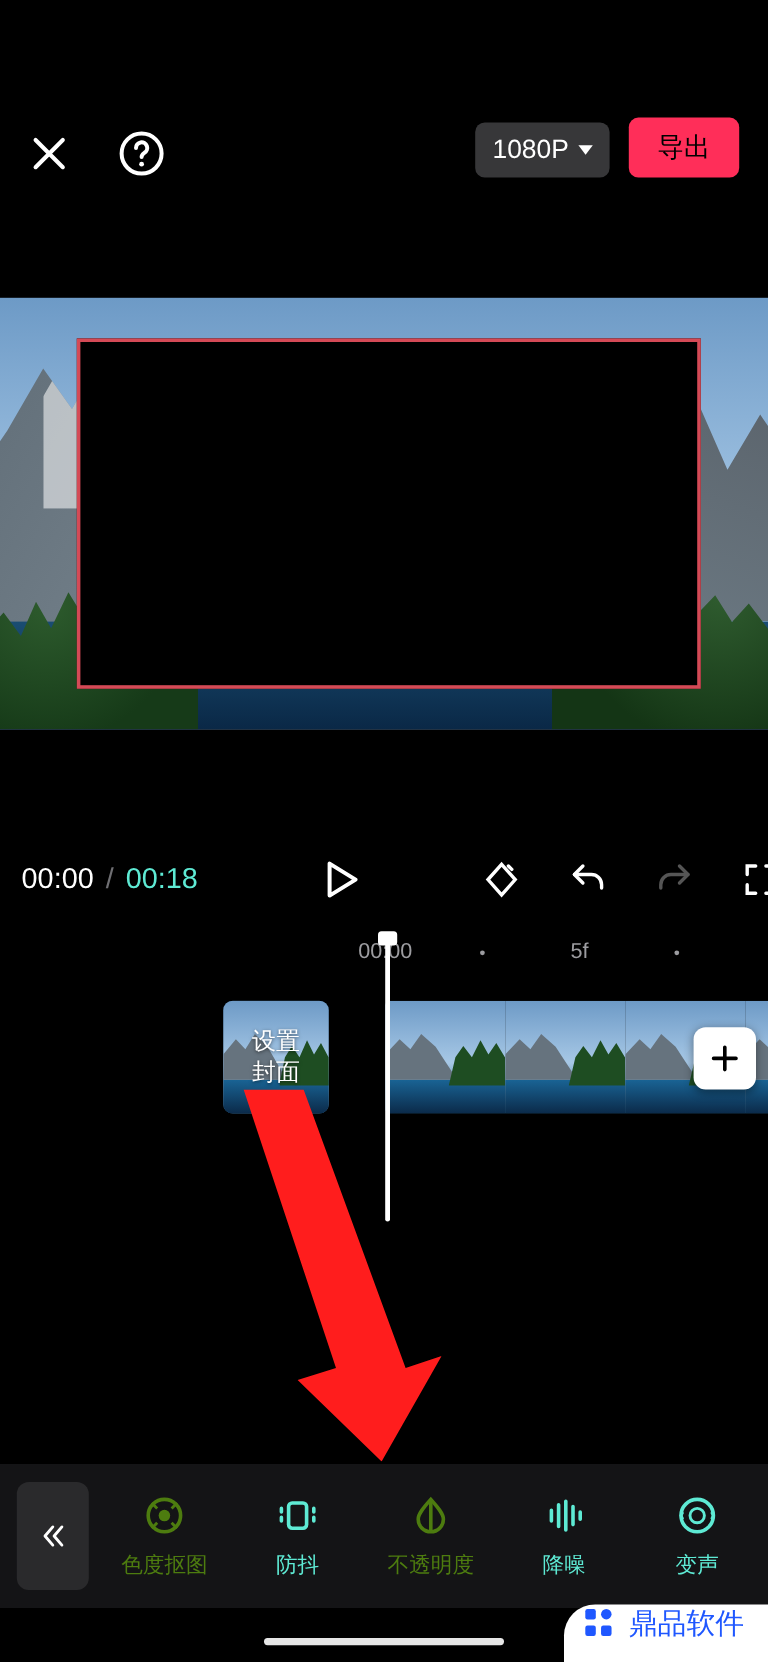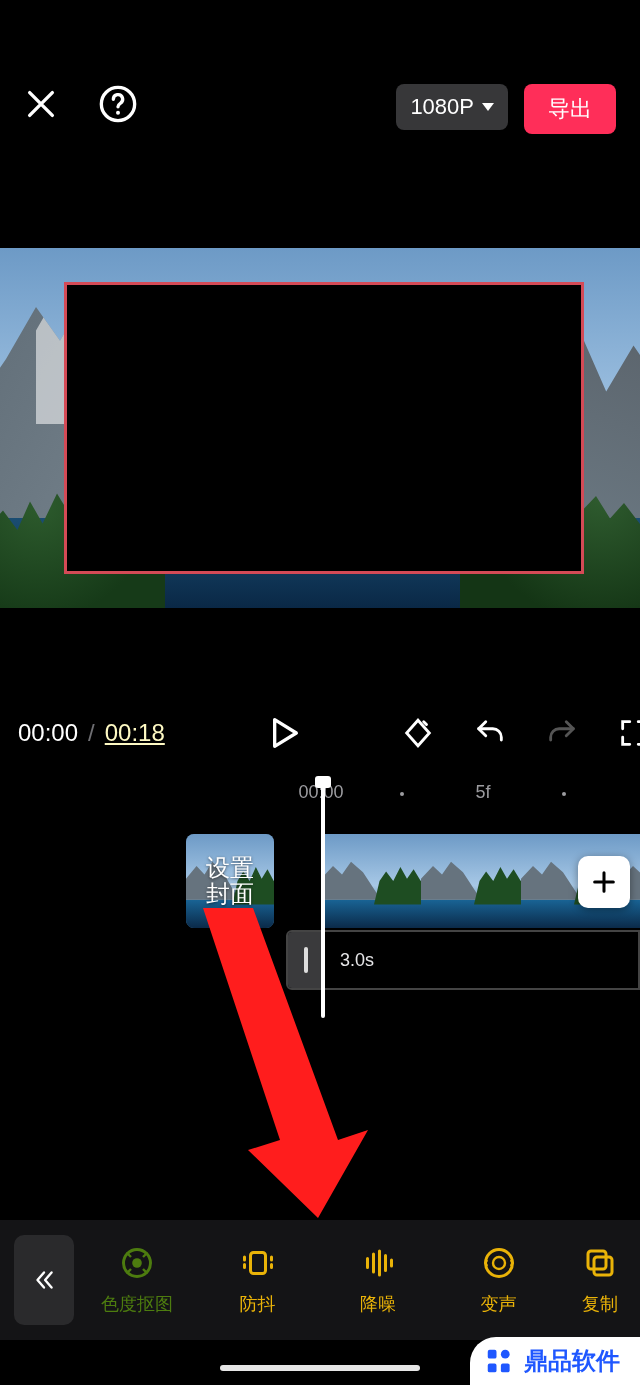--- a/index.html
+++ b/index.html
@@ -1,68 +1,68 @@
 <!DOCTYPE html>
 <html><head>
 <meta charset="utf-8">
 <style>
   * { margin: 0; padding: 0; box-sizing: border-box; -webkit-tap-highlight-color: transparent; }
   html, body { width: 640px; height: 1385px; background: #000; color: #fff; font-family: -apple-system, "PingFang SC", "Helvetica Neue", Arial, sans-serif; overflow: hidden; position: relative; }
   body { user-select: none; }
 
   
-  .header { position: absolute; top: 84px; left: 0; right: 0; height: 64px; display: flex; align-items: flex-start; padding: 0 24px; }
+  .header { position: absolute; top: 84px; left: 0; right: 0; height: 64px; display: flex; align-items: flex-end; padding: 0 24px; }
   .hdr-left { display: flex; align-items: center; gap: 40px; }
   .hdr-spacer { flex: 1; }
   .icon-btn { color: #fff; cursor: pointer; display: flex; align-items: center; justify-content: center; }
   .close-x svg { width: 34px; height: 34px; }
   .help-q { width: 40px; height: 40px; }
   .help-q svg { width: 40px; height: 40px; }
   .res-pill { background: #373739; color: #fff; border-radius: 8px; padding: 10px 14px; font-size: 22px; display: flex; align-items: center; gap: 8px; cursor: pointer; font-weight: 500; }
   .res-pill .caret { width: 0; height: 0; border-left: 6px solid transparent; border-right: 6px solid transparent; border-top: 8px solid #fff; }
-  .export-btn { background: #ff2e59; color: #ffffff; border-radius: 8px; padding: 10px 24px; font-size: 22px; margin-left: 16px; cursor: pointer; font-weight: 500; }
+  .export-btn { background: #ff2e59; color: #000000; border-radius: 8px; padding: 10px 24px; font-size: 22px; margin-left: 16px; cursor: pointer; font-weight: 500; }
 
   
   .preview-wrap { position: absolute; top: 248px; left: 0; width: 640px; height: 360px; overflow: hidden; background: #000; }
   .bg-sky { position: absolute; inset: 0; background: linear-gradient(#6d9ac6 0%, #a7c8e6 55%, #91b6da 100%); }
   .mountain-far { position: absolute; left: -30px; top: 20px; width: 300px; height: 260px; background: linear-gradient(120deg, #5f6c76 0%, #7d8a94 100%); clip-path: polygon(0 100%, 0 55%, 12% 35%, 22% 15%, 30% 28%, 40% 8%, 52% 30%, 62% 22%, 74% 42%, 100% 100%); }
   .mountain-far::after { content:""; position:absolute; top:0; left:22%; width:45%; height:60%; background: rgba(255,255,255,.55); clip-path: polygon(0 40%, 20% 10%, 35% 30%, 50% 0, 65% 25%, 80% 15%, 100% 40%, 100% 100%, 0 100%); }
   .mountain-right { position: absolute; right: -25px; top: 40px; width: 210px; height: 230px; background: linear-gradient(200deg,#586068 0%, #6c7a84 100%); clip-path: polygon(100% 100%, 100% 45%, 85% 25%, 72% 45%, 60% 20%, 48% 40%, 35% 30%, 20% 60%, 0 100%); }
   .trees-l { position:absolute; left:-15px; bottom:0; width:180px; height:130px; background: radial-gradient(circle at 30% 20%, #2d5b2d, #163a18 70%); clip-path: polygon(0 100%, 0 40%, 10% 25%, 18% 40%, 25% 18%, 32% 35%, 40% 12%, 48% 30%, 55% 20%, 62% 38%, 70% 22%, 78% 40%, 86% 25%, 94% 42%, 100% 30%, 100% 100%); }
   .trees-r { position:absolute; right:-20px; bottom:0; width:200px; height:140px; background: radial-gradient(circle at 70% 20%, #2f5c2f, #143515 70%); clip-path: polygon(0 100%, 0 35%, 8% 20%, 15% 35%, 22% 15%, 30% 30%, 38% 10%, 45% 28%, 52% 18%, 60% 32%, 68% 20%, 75% 36%, 82% 25%, 90% 40%, 100% 28%, 100% 100%); }
   .lake { position:absolute; left:0; right:0; bottom:0; height:90px; background: linear-gradient(#1a4d72,#0a2846); }
   .overlay-box { position:absolute; left:64px; right:56px; top:34px; bottom:34px; background:#000; border:3px solid #d44a56; }
 
   
   .transport { position: absolute; top: 700px; left: 0; right: 0; height: 66px; display: flex; align-items: center; padding: 0 18px; gap: 38px; }
   .time-group { font-size: 24px; display:flex; align-items:center; gap:10px; margin-right:auto; }
   .time-cur { color:#fff; }
   .time-sep { color:#6f6f73; }
-  .time-dur { color:#fef9c3;text-decoration:underline; }
+  .time-dur { color:#5eead4; }
   .t-btn { color:#fff; cursor:pointer; display:flex; align-items:center; justify-content:center; }
   .t-btn svg { width:34px; height:34px; }
   .t-btn.big svg { width:40px; height:40px; }
   .t-btn.disabled { color:#555; }
 
   
   .timeline { position:absolute; top:782px; left:0; right:0; height:420px; background:#000; }
   .ruler { position:relative; height:28px; color:#9c9ca0; font-size:18px; }
   .ruler span { position:absolute; top:0; transform:translateX(-50%); }
   .ruler .dot { width:4px; height:4px; border-radius:50%; background:#9c9ca0; top:10px; }
   .playhead { position:absolute; left:321px; top:0; width:4px; height:236px; background:#fff; z-index:5; border-radius:2px; }
   .playhead::before { content:""; position:absolute; top:-6px; left:-6px; width:16px; height:12px; background:#fff; border-radius:3px; }
 
   .track-row { position:absolute; top:52px; left:0; right:0; height:96px; display:flex; align-items:center;}
   .mute-box { position:absolute; left:92px; top:0; width:86px; text-align:center; color:#b8b8bc; }
   .mute-box svg { width:36px; height:36px; }
   .mute-box .lbl { font-size:16px; margin-top:6px; letter-spacing:1px; }
 
   .cover-chip { position:absolute; left:186px; top:0; width:88px; height:94px; border-radius:8px; overflow:hidden; background:#2b4b68; display:flex; align-items:center; justify-content:center; }
   .cover-chip .mini { position:absolute; inset:0; }
-  .cover-chip .txt { position:relative; z-index:1; color:#fff; font-size:24px; line-height:26px; text-align:center; text-shadow:0 1px 3px rgba(0,0,0,.6); }
+  .cover-chip .txt { position:relative; z-index:1; color:#fff; font-size:20px; line-height:26px; text-align:center; text-shadow:0 1px 3px rgba(0,0,0,.6); }
 
   .clip-strip { position:absolute; left:321px; top:0; height:94px; width:320px; display:flex; border-radius:4px 0 0 4px; overflow:hidden; }
   .clip-strip .thumb { flex:none; width:100px; height:94px; position:relative; }
   .plus-btn { position:absolute; right:10px; top:22px; width:52px; height:52px; border-radius:10px; background:#fff; color:#000; display:flex; align-items:center; justify-content:center; cursor:pointer; z-index:6; box-shadow:0 2px 8px rgba(0,0,0,.4); }
   .plus-btn svg{width:28px;height:28px;}
 
   .overlay-track { position:absolute; top:148px; left:286px; right:0; height:60px; background:#000; border:2px solid #444; border-radius:6px 0 0 6px; display:flex; align-items:center; }
   .ov-handle { width:36px; height:100%; background:#3a3a3c; display:flex; align-items:center; justify-content:center; border-radius:4px 0 0 4px; }
   .ov-handle .grip { width:4px; height:26px; background:#ddd; border-radius:2px; }
   .ov-dur { font-size:18px; color:#e6e6e8; margin-left:16px; }
@@ -74,32 +74,32 @@
   .mini .lake2{position:absolute;left:0;right:0;bottom:0;height:30%;background:linear-gradient(#196394,#0b2a49);} 
 
   
   .arrow-annot { position:absolute; left:168px; top:908px; width:200px; height:310px; z-index:7; pointer-events:none; }
 
   
   .toolbar { position:absolute; left:0; right:0; bottom:45px; height:120px; background:#141416; display:flex; align-items:center; }
   .tb-back { width:60px; height:90px; margin-left:14px; border-radius:10px; background:#2a2a2c; display:flex; align-items:center; justify-content:center; cursor:pointer; }
   .tb-back svg{width:26px;height:26px;}
   .tb-items { flex:1; display:flex; justify-content:space-between; padding:0 10px 0 14px; }
-  .tb-item { flex:none; width:98px; display:flex; flex-direction:column; align-items:center; gap:10px; color:#eab308; cursor:pointer; }
+  .tb-item { flex:none; width:98px; display:flex; flex-direction:column; align-items:center; gap:10px; color:#5eead4; cursor:pointer; }
   .tb-item.on { color:#4d7c0f; }
   .tb-item .ic { width:38px; height:38px; display:flex; align-items:center; justify-content:center; }
   .tb-item .ic svg { width:36px; height:36px; }
   .tb-item .lbl { font-size:18px; white-space:nowrap; }
   .tb-item.clip { width:60px; overflow:hidden; }
 
   
   .home-ind { position:absolute; bottom:14px; left:50%; transform:translateX(-50%); width:200px; height:6px; border-radius:3px; background:#fff; opacity:.9; }
 
   
-  .wm { position:absolute; right:0; bottom:0; height:48px; padding:0 20px 0 54px; background:#fff; color:#1f57ff; font-size:24px; font-weight:700; display:flex; align-items:center; border-top-left-radius:26px; z-index:20; }
+  .wm { position:absolute; right:0; bottom:0; height:48px; padding:0 20px 0 54px; background:#fff; color:#1f57ff; font-size:24px; font-weight:400; display:flex; align-items:flex-start; border-top-left-radius:26px; z-index:20; }
   .wm svg { position:absolute; left:14px; width:30px; height:30px; }
 </style>
 </head>
 <body>
 
 <div class="header">
   <div class="hdr-left">
     <div class="icon-btn close-x">
       <svg viewBox="0 0 24 24">
           <path d="M4 4 L20 20 M20 4 L4 20" stroke="currentColor" stroke-width="2.4" stroke-linecap="round" fill="none"></path>
@@ -203,26 +203,20 @@
         </div>
     </div>
 
     <div class="plus-btn">
       <svg viewBox="0 0 24 24">
           <path d="M12 4v16M4 12h16" stroke="currentColor" stroke-width="2.6" stroke-linecap="round"></path>
         </svg>
     </div>
   </div>
 
-  <div class="overlay-track">
-    <div class="ov-handle">
-        <div class="grip"></div>
-      </div>
-    <div class="ov-dur">3.0s</div>
-  </div>
 </div>
 
 <svg class="arrow-annot" viewBox="0 0 200 310">
   <defs></defs>
   <polygon points="35,0 85,0 170,232 200,222 150,310 80,242 112,232" fill="#ff1d1d"></polygon>
 </svg>
 
 <div class="toolbar">
   <div class="tb-back">
     <svg viewBox="0 0 24 24">
@@ -245,20 +239,30 @@
     <div class="tb-item">
       <div class="ic">
           <svg viewBox="0 0 24 24">
             <rect x="7" y="5" width="10" height="14" rx="2" stroke="currentColor" stroke-width="2" fill="none"></rect>
             <path d="M3 8v8M21 8v8" stroke="currentColor" stroke-width="2" stroke-linecap="round" stroke-dasharray="2 3"></path>
           </svg>
         </div>
       <div class="lbl">防抖</div>
     </div>
 
+    <div class="tb-item on">
+      <div class="ic">
+          <svg viewBox="0 0 24 24">
+            <path d="M12 3c4 4.5 7 8 7 11a7 7 0 1 1-14 0c0-3 3-6.5 7-11z" stroke="currentColor" stroke-width="2" fill="none"></path>
+            <path d="M12 3v18" stroke="currentColor" stroke-width="2"></path>
+            <path d="M12 21a7 7 0 0 0 7-7c0-3-3-6.5-7-11" fill="currentColor" opacity="0"></path>
+          </svg>
+        </div>
+      <div class="lbl">不透明度</div>
+    </div>
 
     <div class="tb-item">
       <div class="ic">
           <svg viewBox="0 0 24 24">
             <path d="M5 9v6M9 6v12M13 4v16M17 7v10M21 10v4" stroke="currentColor" stroke-width="2" stroke-linecap="round"></path>
           </svg>
         </div>
       <div class="lbl">降噪</div>
     </div>
 
@@ -266,29 +270,20 @@
       <div class="ic">
           <svg viewBox="0 0 24 24">
             <circle cx="12" cy="12" r="9" stroke="currentColor" stroke-width="2" fill="none"></circle>
             <path d="M8 12a4 4 0 0 1 8 0M8 12a4 4 0 0 0 8 0" stroke="currentColor" stroke-width="1.6" fill="none"></path>
             <path d="M4 10l-1 2 1 2M20 10l1 2-1 2" stroke="currentColor" stroke-width="1.6" fill="none"></path>
           </svg>
         </div>
       <div class="lbl">变声</div>
     </div>
 
-    <div class="tb-item clip">
-      <div class="ic">
-          <svg viewBox="0 0 24 24">
-            <rect x="4" y="4" width="12" height="12" rx="2" stroke="currentColor" stroke-width="2" fill="none"></rect>
-            <rect x="8" y="8" width="12" height="12" rx="2" stroke="currentColor" stroke-width="2" fill="none"></rect>
-          </svg>
-        </div>
-      <div class="lbl">复制</div>
-    </div>
 
   </div>
 </div>
 
 <div class="home-ind"></div>
 
 <div class="wm">
   <svg viewBox="0 0 24 24">
       <rect x="3" y="3" width="7" height="7" rx="1.5" fill="#1f57ff"></rect>
       <circle cx="17" cy="6.5" r="3.5" fill="#1f57ff"></circle>

